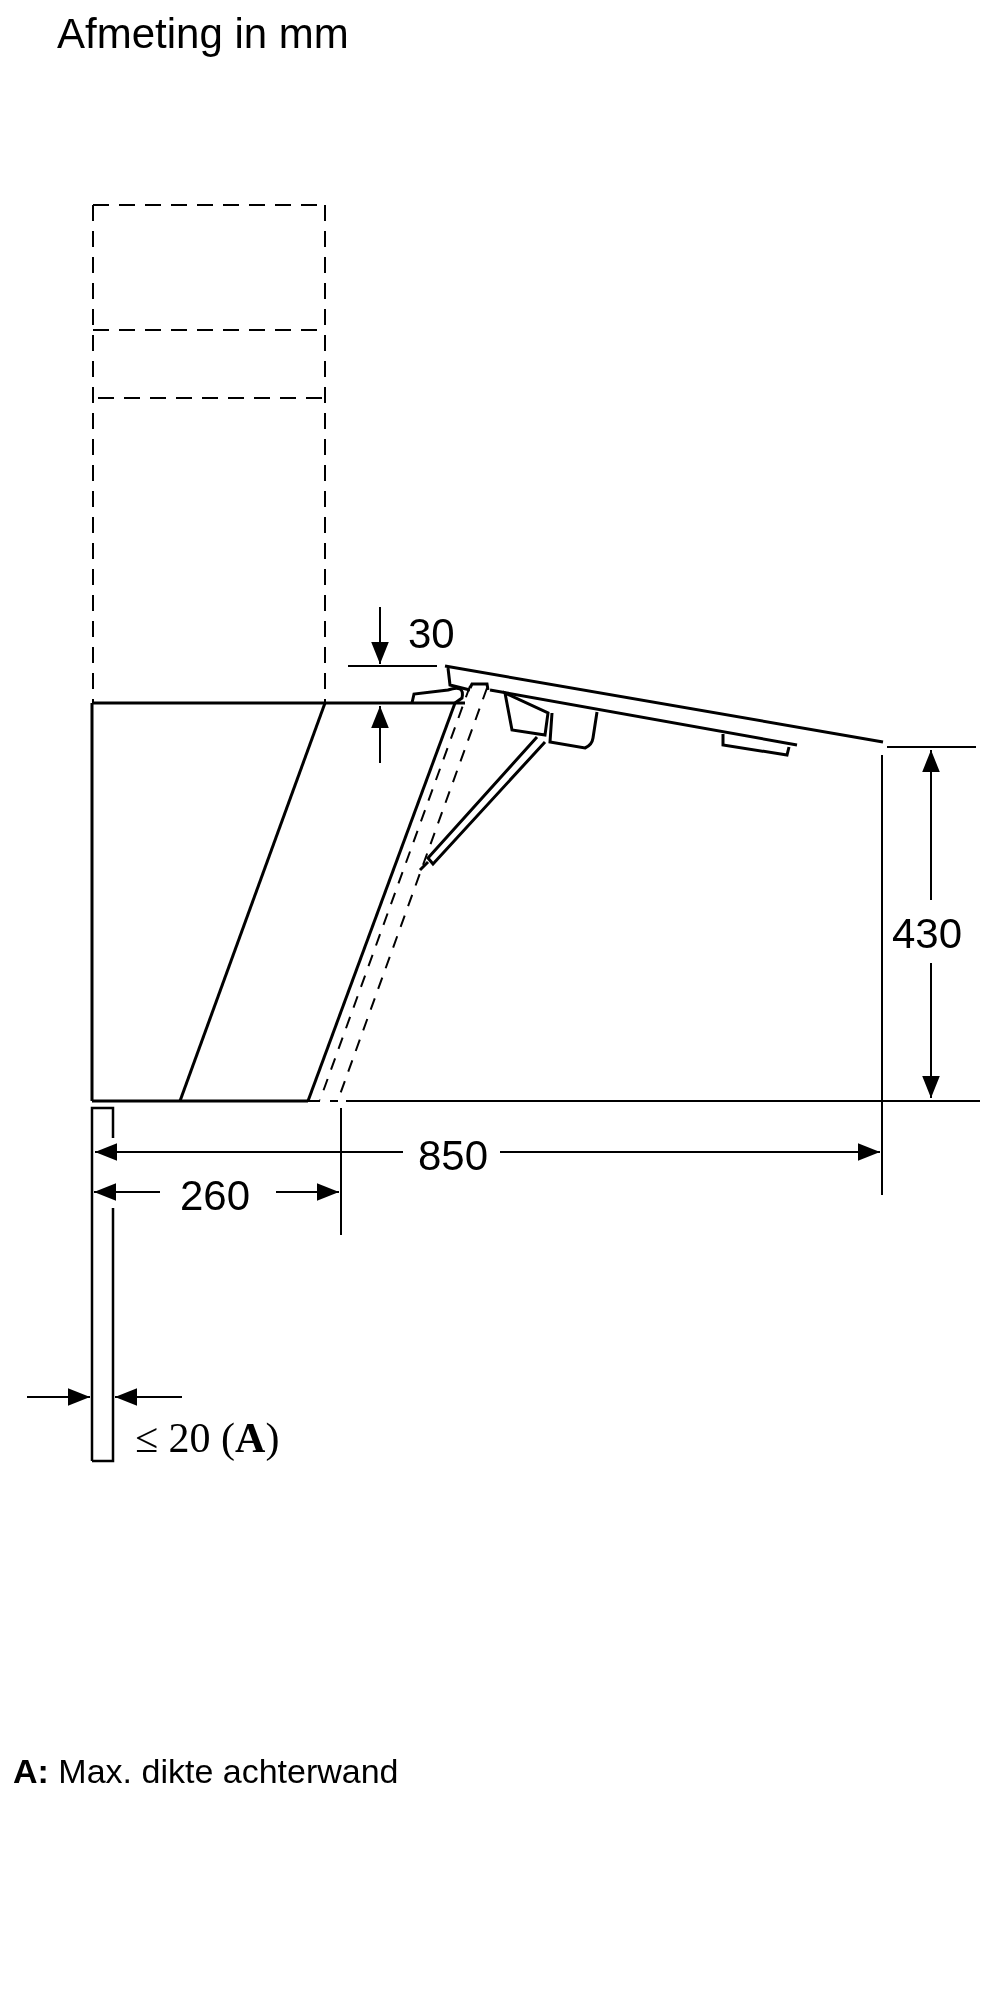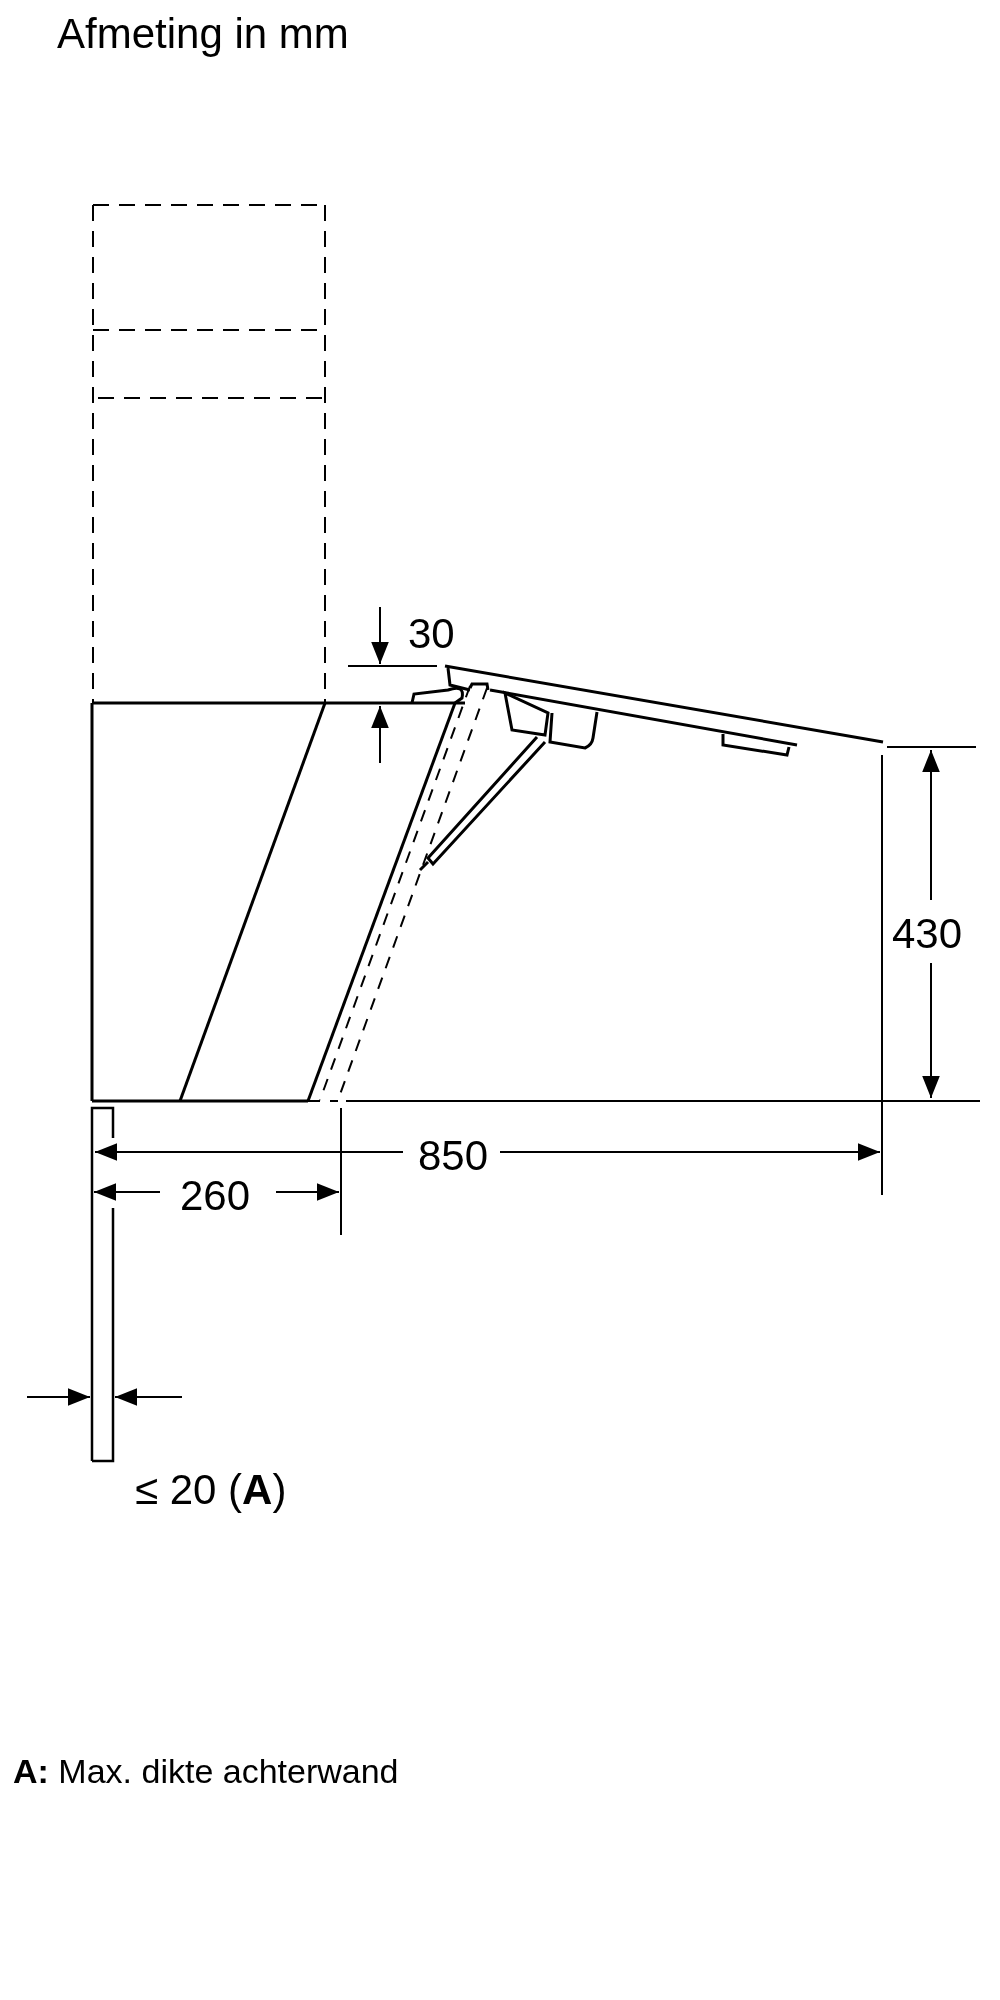--- a/index.html
+++ b/index.html
@@ -3,21 +3,21 @@
   <meta charset="utf-8">
   <style>
     html, body { margin: 0; padding: 0; background: #ffffff; }
     body { width: 1000px; height: 2000px; position: relative; overflow: hidden;
            font-family: "Liberation Sans", sans-serif; color: #000; }
     .title { position: absolute; left: 13px; top: 8px; font-size: 42px; line-height: 52px; margin-left: 44px; }
     .drawing { position: absolute; left: 0; top: 0; width: 1000px; height: 2000px; }
     .dim { font-family: "Liberation Sans", sans-serif; font-size: 42px; fill: #000; }
     .foot { position: absolute; left: 13px; top: 1745px; font-size: 34px; line-height: 52px; }
     .foot b { font-weight: bold; }
-    .wlabel { position: absolute; left: 135px; top: 1464px; font-size: 42px; line-height: 52px; }
+    .wlabel { position: absolute; left: 135px; top: 1412px; font-size: 42px; line-height: 52px; font-family: Liberation Serif, serif; }
   </style>
 </head>
 <body>
 
 <div class="title">Afmeting in mm</div>
 
 <svg class="drawing" viewBox="0 0 1000 2000" xmlns="http://www.w3.org/2000/svg">
   <defs>
     <marker id="ah" viewBox="0 0 10 10" refX="10" refY="5" markerWidth="22" markerHeight="22" markerUnits="userSpaceOnUse" orient="auto-start-reverse">
       <path d="M0,1 L10,5 L0,9 Z" fill="#000"></path>

